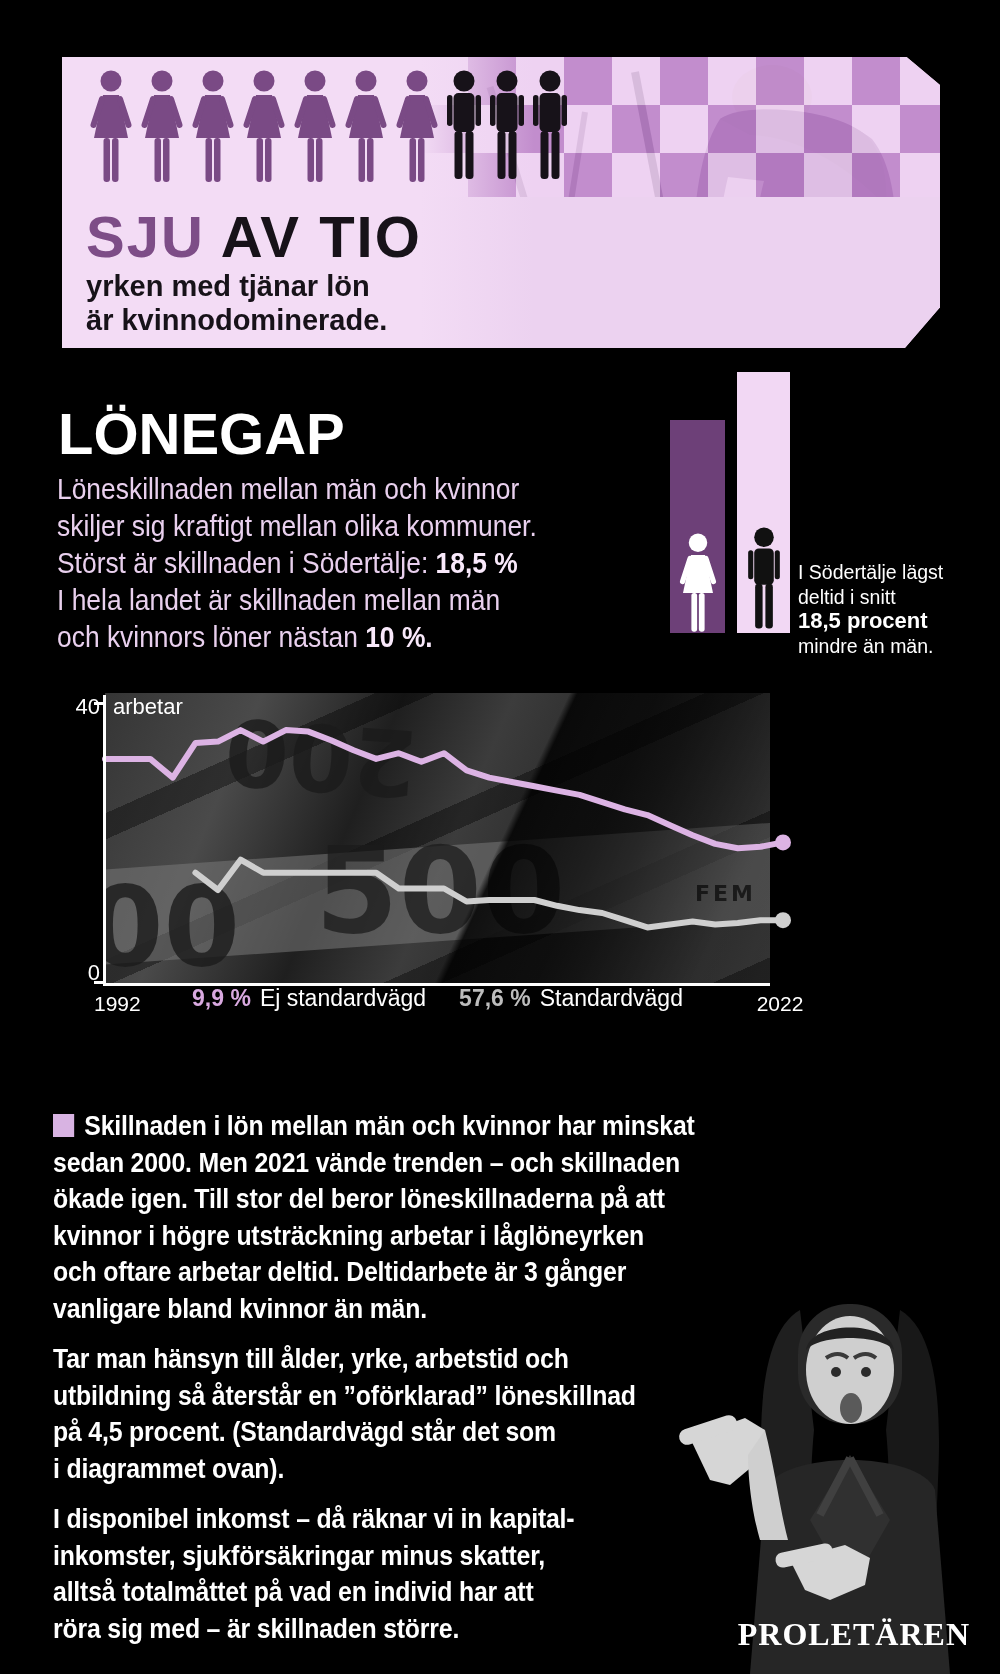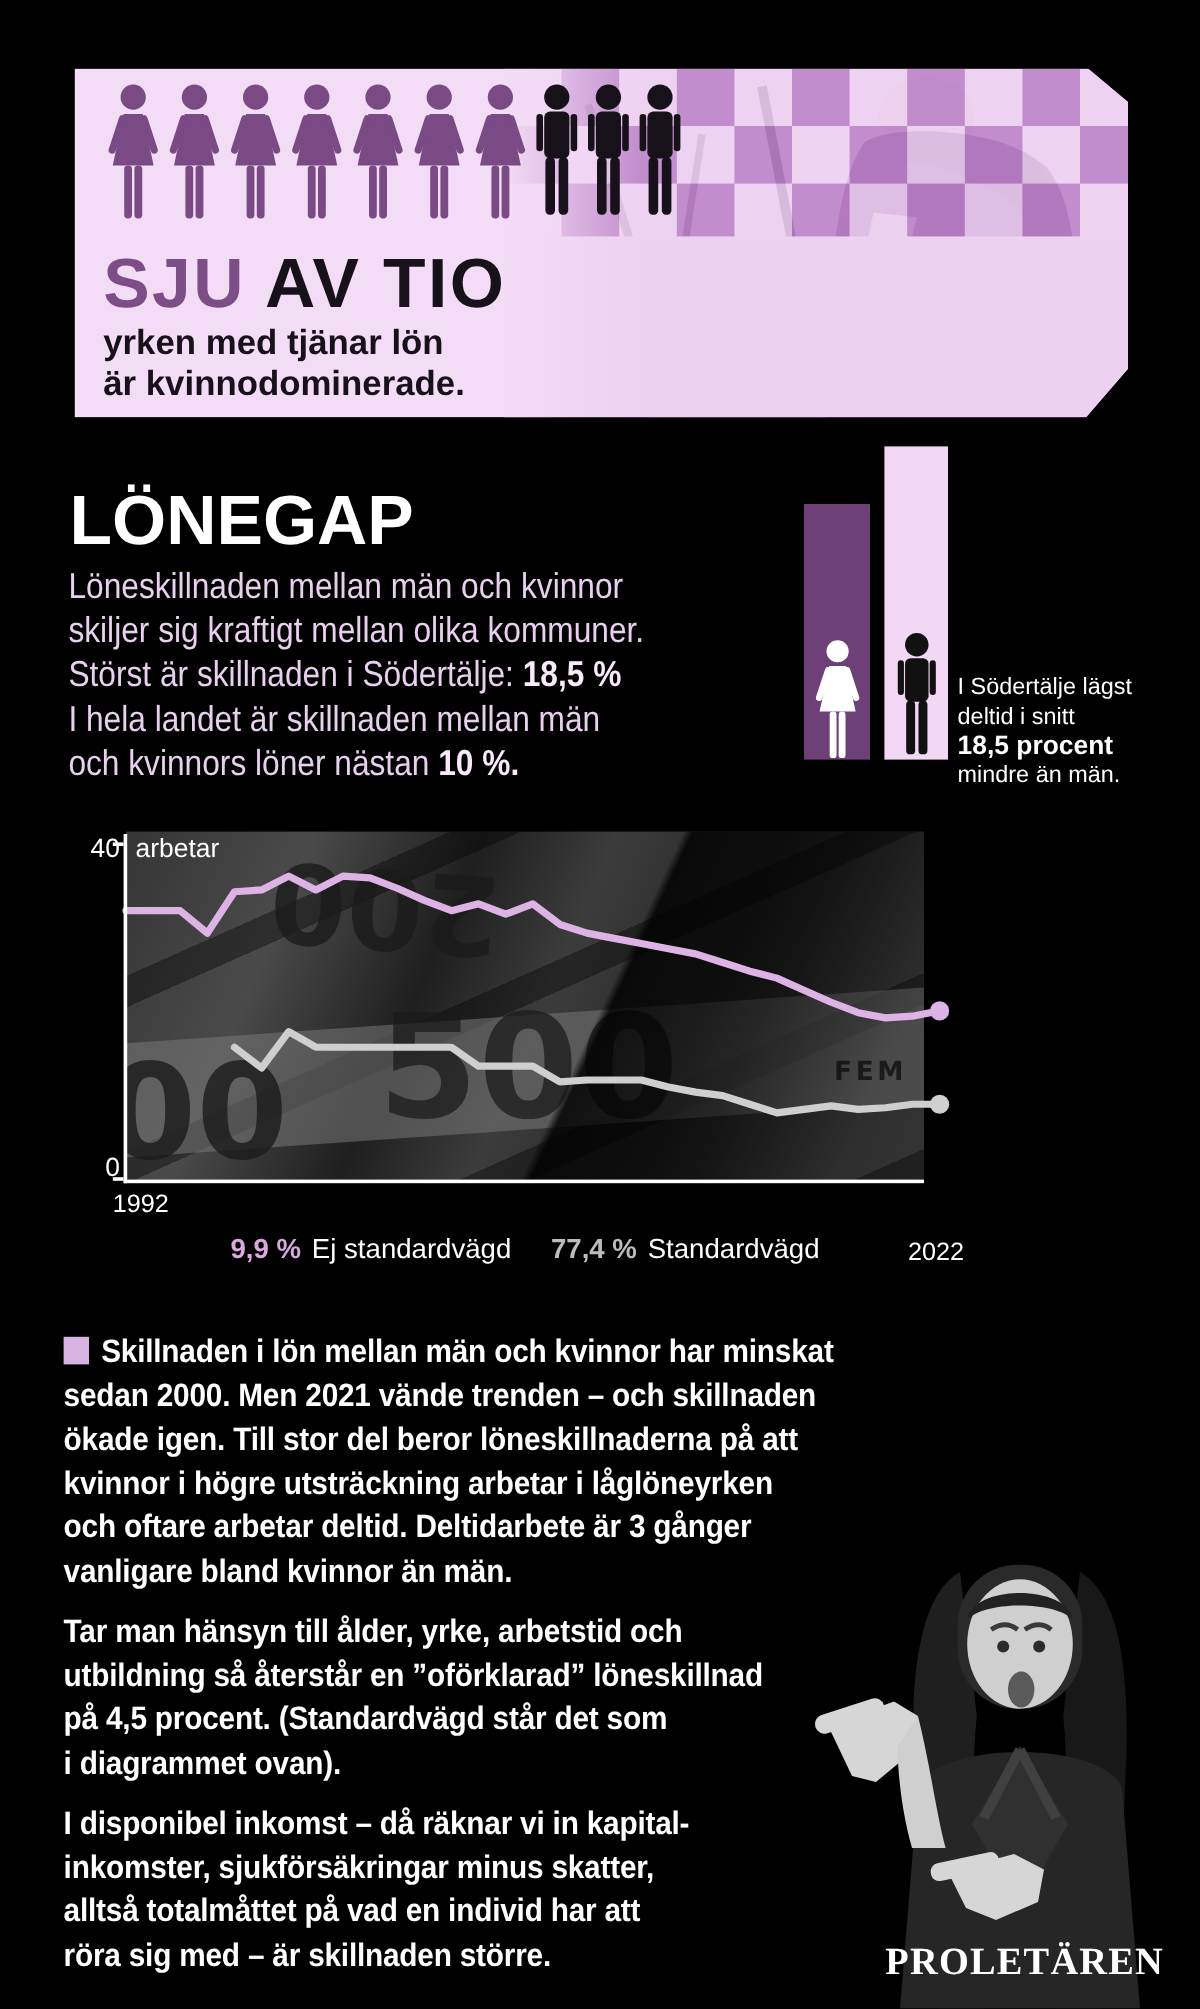--- a/index.html
+++ b/index.html
@@ -47,22 +47,22 @@
   .nfem{left:590px;top:188px;font-size:22px;letter-spacing:3px;color:#101010;opacity:.9;}
   .chart-lines{position:absolute;left:105px;top:693px;width:695px;height:292px;overflow:visible;}
   .axis-y{position:absolute;left:103px;top:695px;width:3px;height:291px;background:#fff;}
   .axis-x{position:absolute;left:103px;top:983px;width:667px;height:3px;background:#fff;}
   .tick{position:absolute;width:9px;height:3px;background:#fff;}
   .chart-label{position:absolute;color:#fff;font-size:22px;}
   .lbl-20{left:70px;top:694px;width:30px;text-align:right;}
   .lbl-procent{left:113px;top:694px;}
   .lbl-0{left:82px;top:960px;width:18px;text-align:right;}
   .lbl-1992{left:94px;top:992px;font-size:21px;}
-  .lbl-2022{left:745px;top:992px;width:70px;text-align:center;font-size:21px;margin-top:40px;}
-  .legend{position:absolute;left:105px;top:1027px;width:665px;display:flex;justify-content:center;
+  .lbl-2022{left:745px;top:992px;width:70px;text-align:center;font-size:21px;}
+  .legend{position:absolute;left:105px;top:985px;width:665px;display:flex;justify-content:center;
           gap:33px;font-size:23px;color:#fff;align-items:flex-end;}
   .legend .pair{display:flex;gap:9px;align-items:baseline;}
   .legend .val{font-weight:700;}
   .val-pink{color:#d9a9e0;}
   .val-gray{color:#bdbdbd;}
   
   .body-par{position:absolute;left:53px;width:820px;font-size:27px;font-weight:700;line-height:36.5px;
             color:#fff;transform:scaleX(.92);transform-origin:0 0;white-space:pre-line;letter-spacing:-.2px;}
   .p1{top:1108px;}.p2{top:1341px;}.p3{top:1501px;}
   .bullet{display:inline-block;width:23px;height:23px;background:#d8b3e2;margin-right:11px;
@@ -203,21 +203,21 @@
   <div class="chart-label lbl-0">0</div>
   <div class="chart-label lbl-1992">1992</div>
   <div class="chart-label lbl-2022">2022</div>
 
   <div class="legend">
     <div class="pair">
       <span class="val val-pink">9,9 %</span>
       <span>Ej standardvägd</span>
     </div>
     <div class="pair">
-      <span class="val val-gray">77,4 %</span>
+      <span class="val val-gray">57,6 %</span>
       <span>Standardvägd</span>
     </div>
   </div>
 
   <div class="body-par p1"><span class="bullet"></span><span>Skillnaden i lön mellan män och kvinnor har minskat
 sedan 2000. Men 2021 vände trenden – och skillnaden
 ökade igen. Till stor del beror löneskillnaderna på att
 kvinnor i högre utsträckning arbetar i låglöneyrken
 och oftare arbetar deltid. Deltidarbete är 3 gånger
 vanligare bland kvinnor än män.</span></div>

